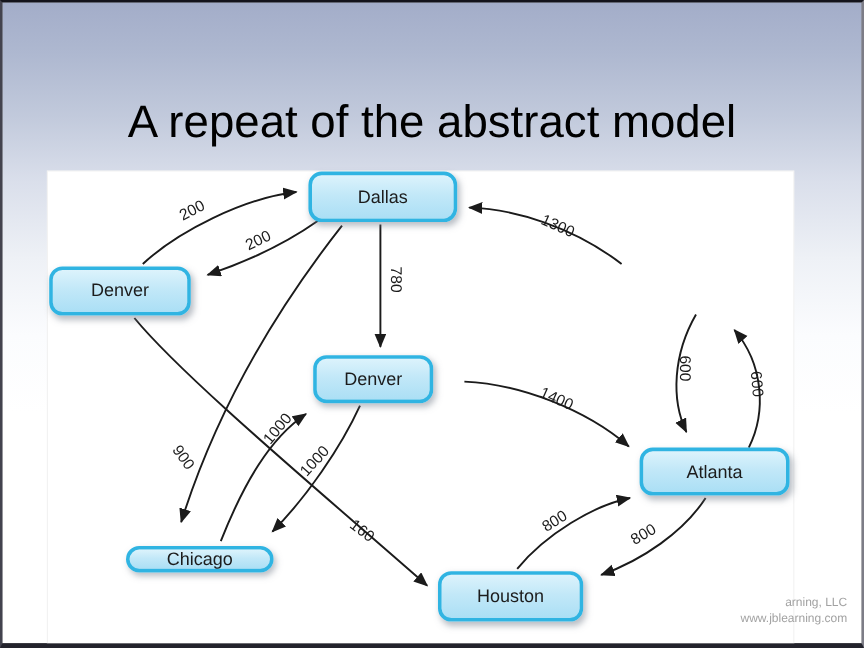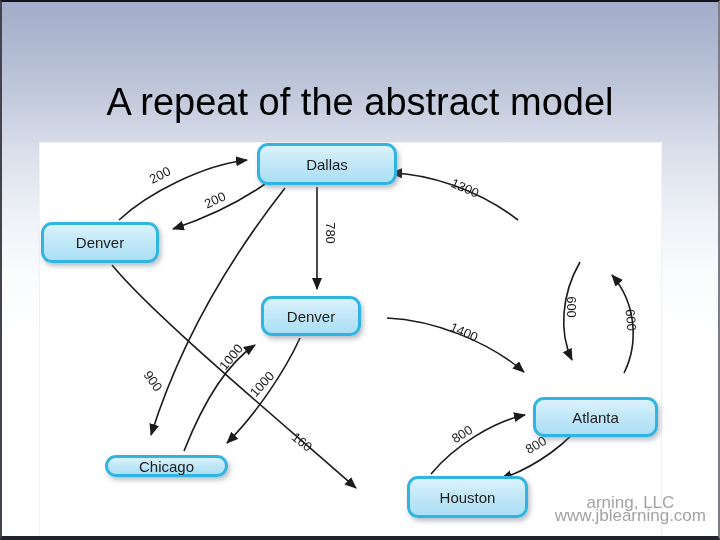--- a/index.html
+++ b/index.html
@@ -27,22 +27,22 @@
     border:3px solid #30b4e2;border-radius:11px;
     display:flex;align-items:center;justify-content:center;
     font-size:15px;color:#1c1c1c;
     box-shadow:2px 3px 5px rgba(115,125,140,.5);
   }
   .elabel{
     position:absolute;font-size:13px;color:#1b1b1b;white-space:nowrap;
     transform:translate(-50%,-50%) rotate(var(--r));
   }
   .watermark{
-    position:absolute;right:12px;top:494px;text-align:center;
-    font-size:17px;line-height:13px;color:#a2a2a2;
+    position:absolute;right:12px;top:494px;text-align:right;
+    font-size:10px;line-height:13px;color:#a2a2a2;
   }
 </style>
 </head>
 <body>
 
 <div class="slide">
 
   <div class="title">A repeat of the abstract model</div>
 
   <div class="figure">
@@ -61,26 +61,26 @@
       <path d="M 181,448 C 200,400 222,362 252,342" marker-end="url(#arrow)"></path>
       <path d="M 297,335 C 281,370 252,412 224,440" marker-end="url(#arrow)"></path>
       <path d="M 384,315 C 430,317 485,338 521,369" marker-end="url(#arrow)"></path>
       <path d="M 577,259 C 558,292 556,330 569,357" marker-end="url(#arrow)"></path>
       <path d="M 621,370 C 636,340 633,300 609,272" marker-end="url(#arrow)"></path>
       <path d="M 109,262 C 150,312 270,412 353,485" marker-end="url(#arrow)"></path>
       <path d="M 428,471 C 452,442 492,418 522,412" marker-end="url(#arrow)"></path>
       <path d="M 585,412 C 567,440 532,464 498,476" marker-end="url(#arrow)"></path>
     </svg>
 
-    <div class="node" style="left:217px;top:0px;width:140px;height:42px;">Dallas</div>
+    <div class="node" style="left:217px;top:0px;width:124px;height:42px;">Dallas</div>
     <div class="node" style="left:1px;top:79px;width:118px;height:41px;">Denver</div>
     <div class="node" style="left:221px;top:153px;width:100px;height:40px;">Denver</div>
-    <div class="node" style="left:493px;top:230px;width:125px;height:40px;margin-top:24px;">Atlanta</div>
+    <div class="node" style="left:493px;top:230px;width:125px;height:40px;">Atlanta</div>
     <div class="node" style="left:65px;top:312px;width:123px;height:22px;">Chicago</div>
-    <div class="node" style="left:325px;top:333px;width:121px;height:42px;margin-left:42px;">Houston</div>
+    <div class="node" style="left:325px;top:333px;width:121px;height:42px;">Houston</div>
 
     <div class="elabel" style="left:120px;top:32px;--r:-27deg;">200</div>
     <div class="elabel" style="left:175px;top:57px;--r:-25deg;">200</div>
     <div class="elabel" style="left:425px;top:45px;--r:24deg;">1300</div>
     <div class="elabel" style="left:290px;top:90px;--r:90deg;">780</div>
     <div class="elabel" style="left:113px;top:238px;--r:55deg;">900</div>
     <div class="elabel" style="left:191px;top:214px;--r:-50deg;">1000</div>
     <div class="elabel" style="left:222px;top:241px;--r:-48deg;">1000</div>
     <div class="elabel" style="left:424px;top:189px;--r:24deg;">1400</div>
     <div class="elabel" style="left:531px;top:164px;--r:90deg;">600</div>

